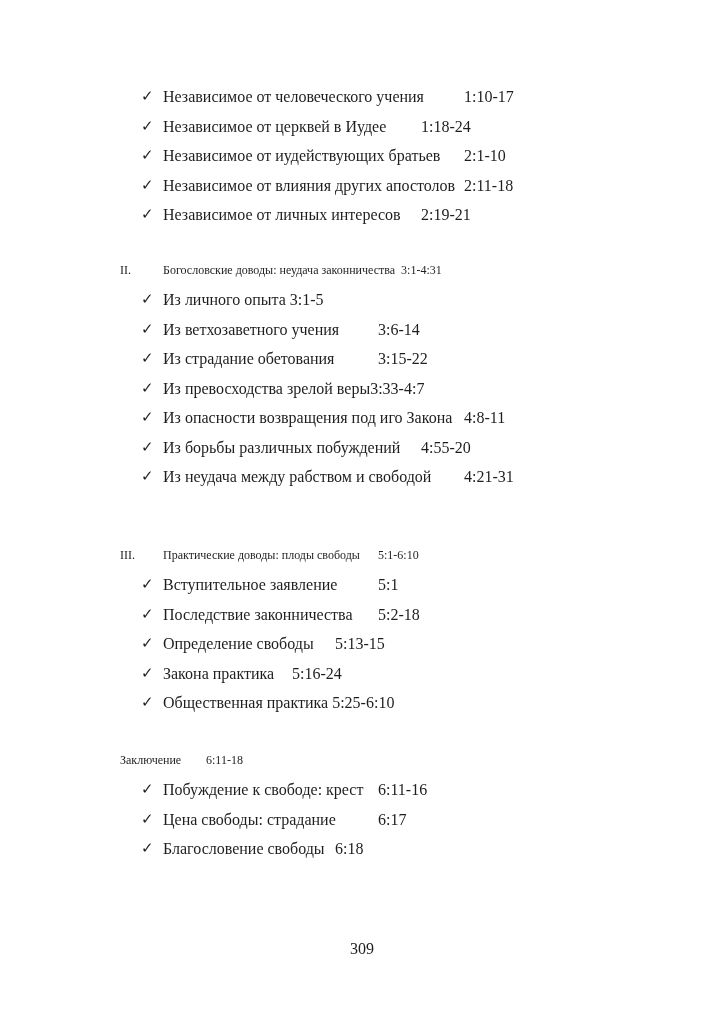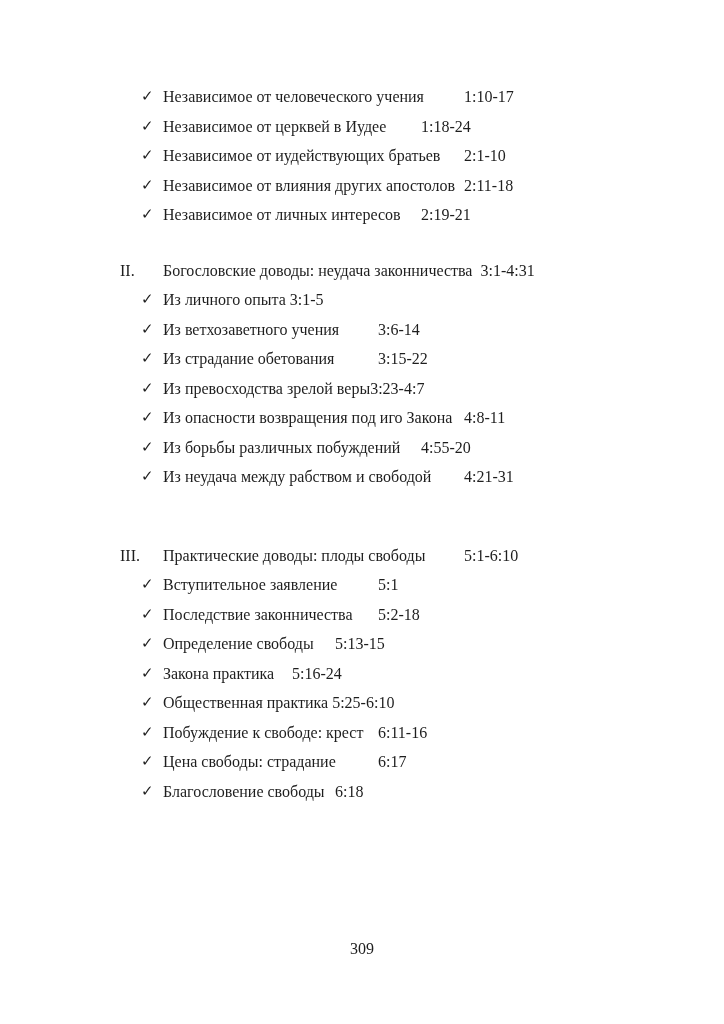--- a/index.html
+++ b/index.html
@@ -37,21 +37,21 @@
     -moz-tab-size: 43px;
   }
   li.item .check {
     position: absolute;
     left: 21px;
     top: 0;
     font-size: 15px;
     line-height: 29.5px;
   }
   .heading {
-    font-size: 16px;
+    font-size: 12px;
     line-height: 29.5px;
     white-space: pre;
     tab-size: 43px;
     -moz-tab-size: 43px;
   }
   .heading.h2 { margin-top: 26px; }
   .heading.h3 { margin-top: 49px; }
   .heading.hc { margin-top: 28px; }
   .page-number {
     position: absolute;
@@ -75,36 +75,37 @@
     <li class="item"><span class="check">✓</span><span>Независимое от влияния других апостолов</span><span>	</span><span>2:11-18</span></li>
     <li class="item"><span class="check">✓</span><span>Независимое от личных интересов</span><span>	</span><span>2:19-21</span></li>
   </ul>
 
   <div class="heading h2"><span>II.</span><span>	</span><span>Богословские доводы: неудача законничества</span><span>  </span><span>3:1-4:31</span></div>
 
   <ul class="outline">
     <li class="item"><span class="check">✓</span><span>Из личного опыта</span><span> </span><span>3:1-5</span></li>
     <li class="item"><span class="check">✓</span><span>Из ветхозаветного учения</span><span>	</span><span>3:6-14</span></li>
     <li class="item"><span class="check">✓</span><span>Из страдание обетования</span><span>	</span><span>3:15-22</span></li>
-    <li class="item"><span class="check">✓</span><span>Из превосходства зрелой веры</span><span></span><span>3:23-4:7</span></li>
+    <li class="item"><span class="check">✓</span><span>Из превосходства зрелой веры</span><span></span><span>3:33-4:7</span></li>
     <li class="item"><span class="check">✓</span><span>Из опасности возвращения под иго Закона</span><span>	</span><span>4:8-11</span></li>
     <li class="item"><span class="check">✓</span><span>Из борьбы различных побуждений</span><span>	</span><span>4:55-20</span></li>
     <li class="item"><span class="check">✓</span><span>Из неудача между рабством и свободой</span><span>	</span><span>4:21-31</span></li>
   </ul>
 
   <div class="heading h3"><span>III.</span><span>	</span><span>Практические доводы: плоды свободы</span><span>	</span><span>5:1-6:10</span></div>
 
   <ul class="outline">
     <li class="item"><span class="check">✓</span><span>Вступительное заявление</span><span>	</span><span>5:1</span></li>
     <li class="item"><span class="check">✓</span><span>Последствие законничества</span><span>	</span><span>5:2-18</span></li>
     <li class="item"><span class="check">✓</span><span>Определение свободы</span><span>	</span><span>5:13-15</span></li>
     <li class="item"><span class="check">✓</span><span>Закона практика</span><span>	</span><span>5:16-24</span></li>
     <li class="item"><span class="check">✓</span><span>Общественная практика</span><span> </span><span>5:25-6:10</span></li>
   </ul>
 
+  <div class="heading hc"><span>Заключение</span><span>	</span><span>6:11-18</span></div>
 
   <ul class="outline">
     <li class="item"><span class="check">✓</span><span>Побуждение к свободе: крест</span><span>	</span><span>6:11-16</span></li>
     <li class="item"><span class="check">✓</span><span>Цена свободы: страдание</span><span>	</span><span>6:17</span></li>
     <li class="item"><span class="check">✓</span><span>Благословение свободы</span><span>	</span><span>6:18</span></li>
   </ul>
 
   <div class="page-number">309</div>
 
 </div>

